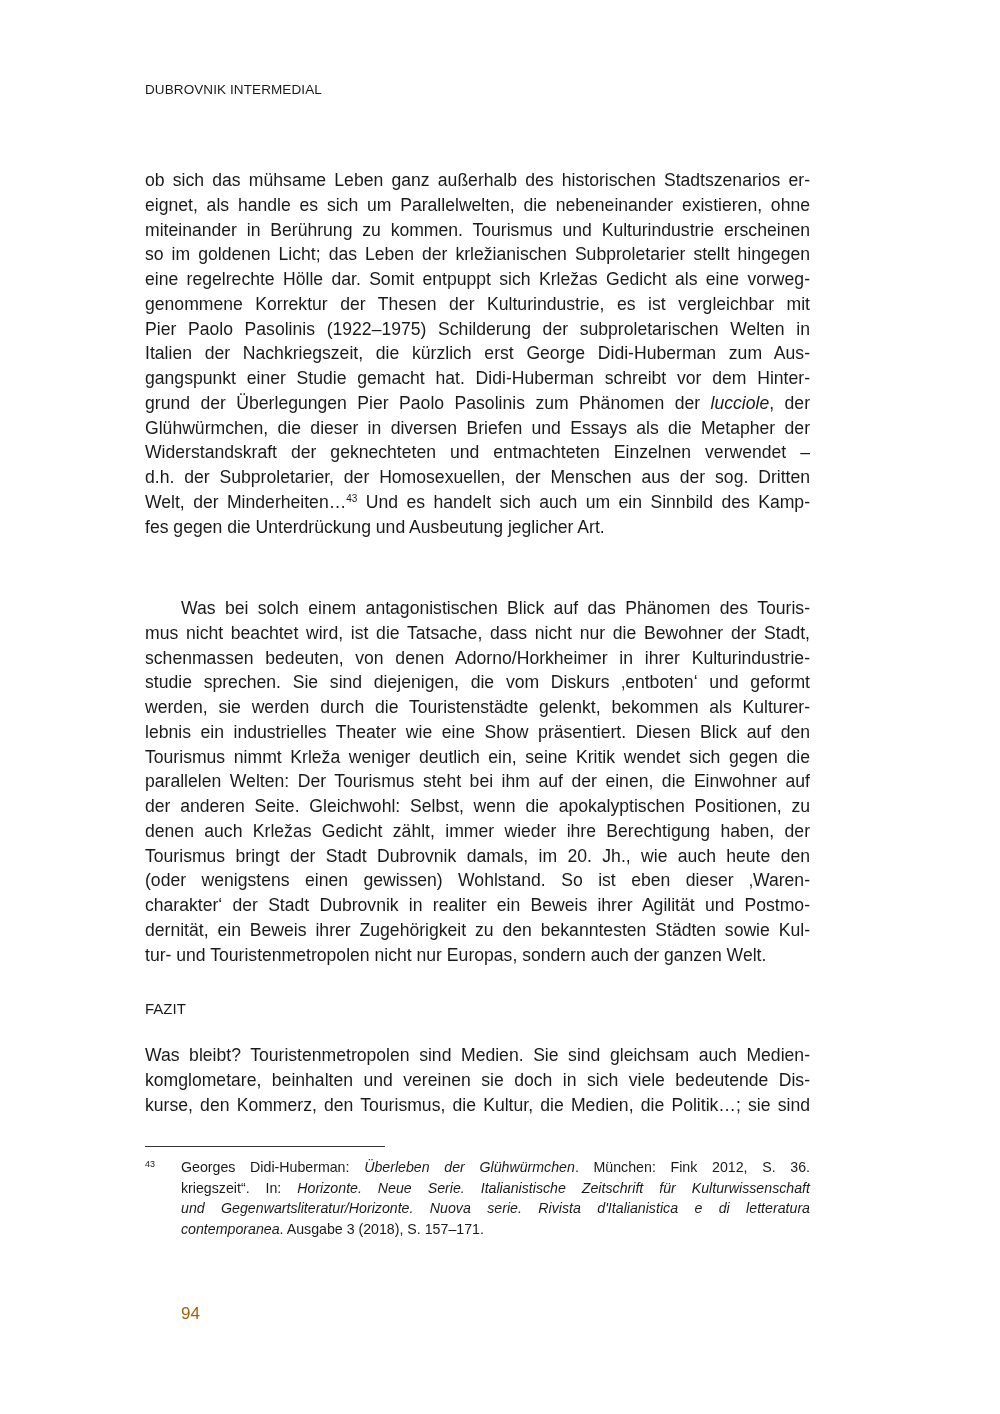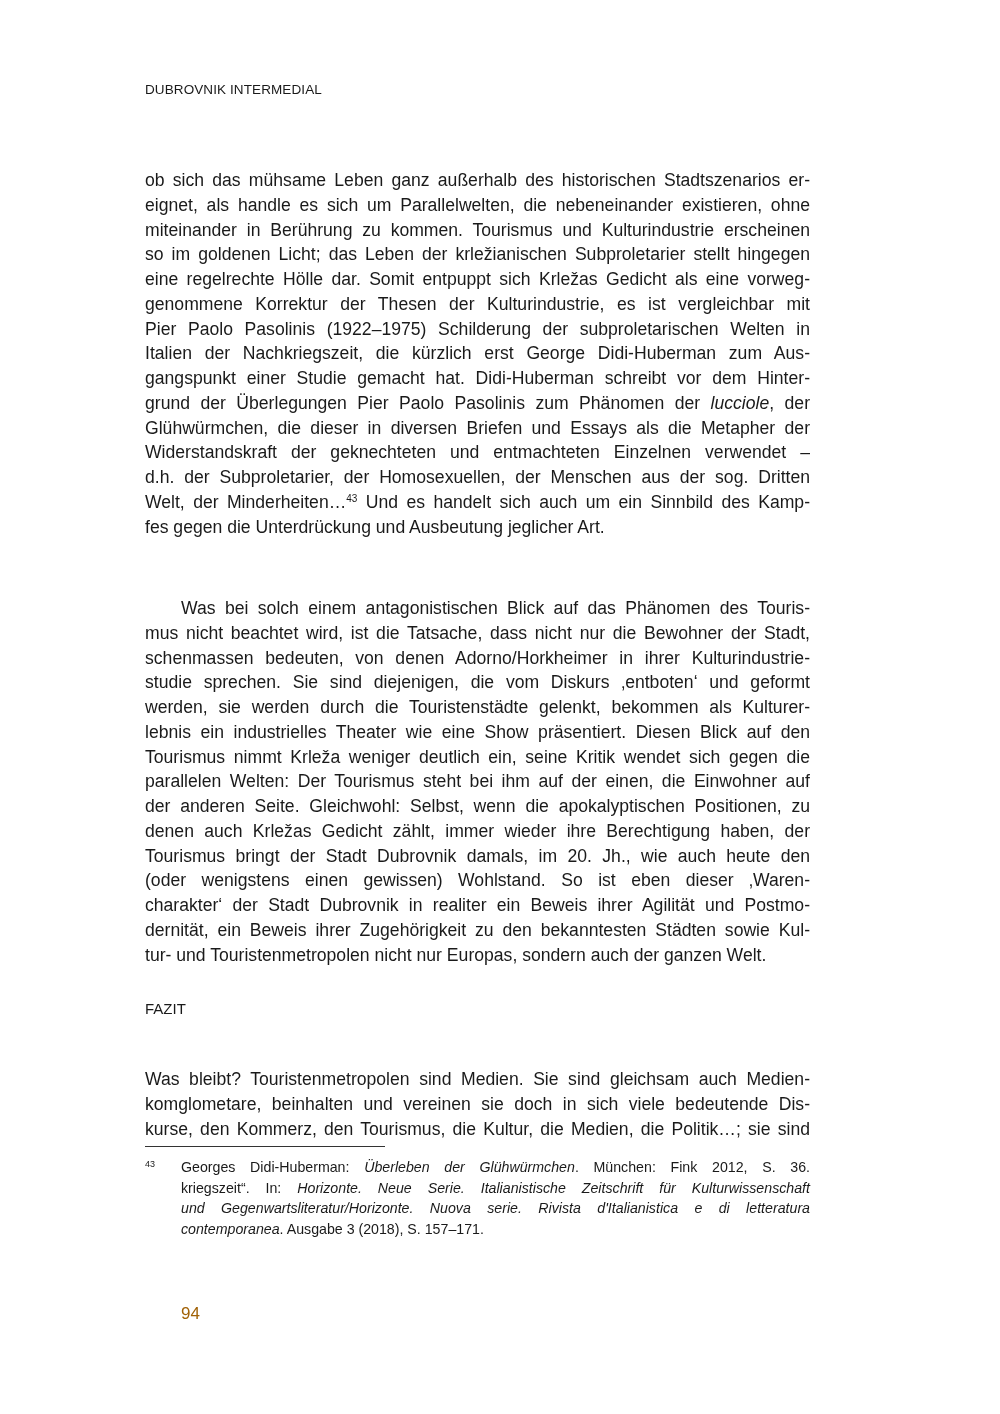--- a/index.html
+++ b/index.html
@@ -15,21 +15,21 @@
   }
   .line { display: block; white-space: nowrap; text-align: justify; text-align-last: justify; height: 24.75px; }
   .line.last { text-align-last: left; }
   .line.indent { padding-left: 36px; }
   .block1 { top: 168px; }
   .block2 { top: 568px; margin-top: 28px; }
   .section-heading {
     position: absolute; left: 145px; top: 1000px;
     font-family: "Liberation Sans", sans-serif; font-size: 15px; color: #1a1a1a;
   }
-  .block3 { top: 1043px; margin-top: 24px; }
+  .block3 { top: 1043px; }
   .footnote-rule { position: absolute; left: 145px; top: 1146px; width: 240px; height: 0; border-top: 1.5px solid #333; }
   .footnote {
     position: absolute; left: 145px; top: 1157px; width: 665px;
     font-family: "Liberation Sans", sans-serif; font-size: 14.2px; line-height: 20.6px; color: #1a1a1a;
   }
   .fn-num { position: absolute; left: 0; top: -3px; font-size: 9px; }
   .fn-body { position: absolute; left: 36px; width: 629px; }
   .fn-line { display: block; white-space: nowrap; text-align: justify; text-align-last: justify; height: 20.6px; }
   .fn-line.last { text-align-last: left; }
   sup.fnref { font-size: 10px; vertical-align: 6px; line-height: 0; }

